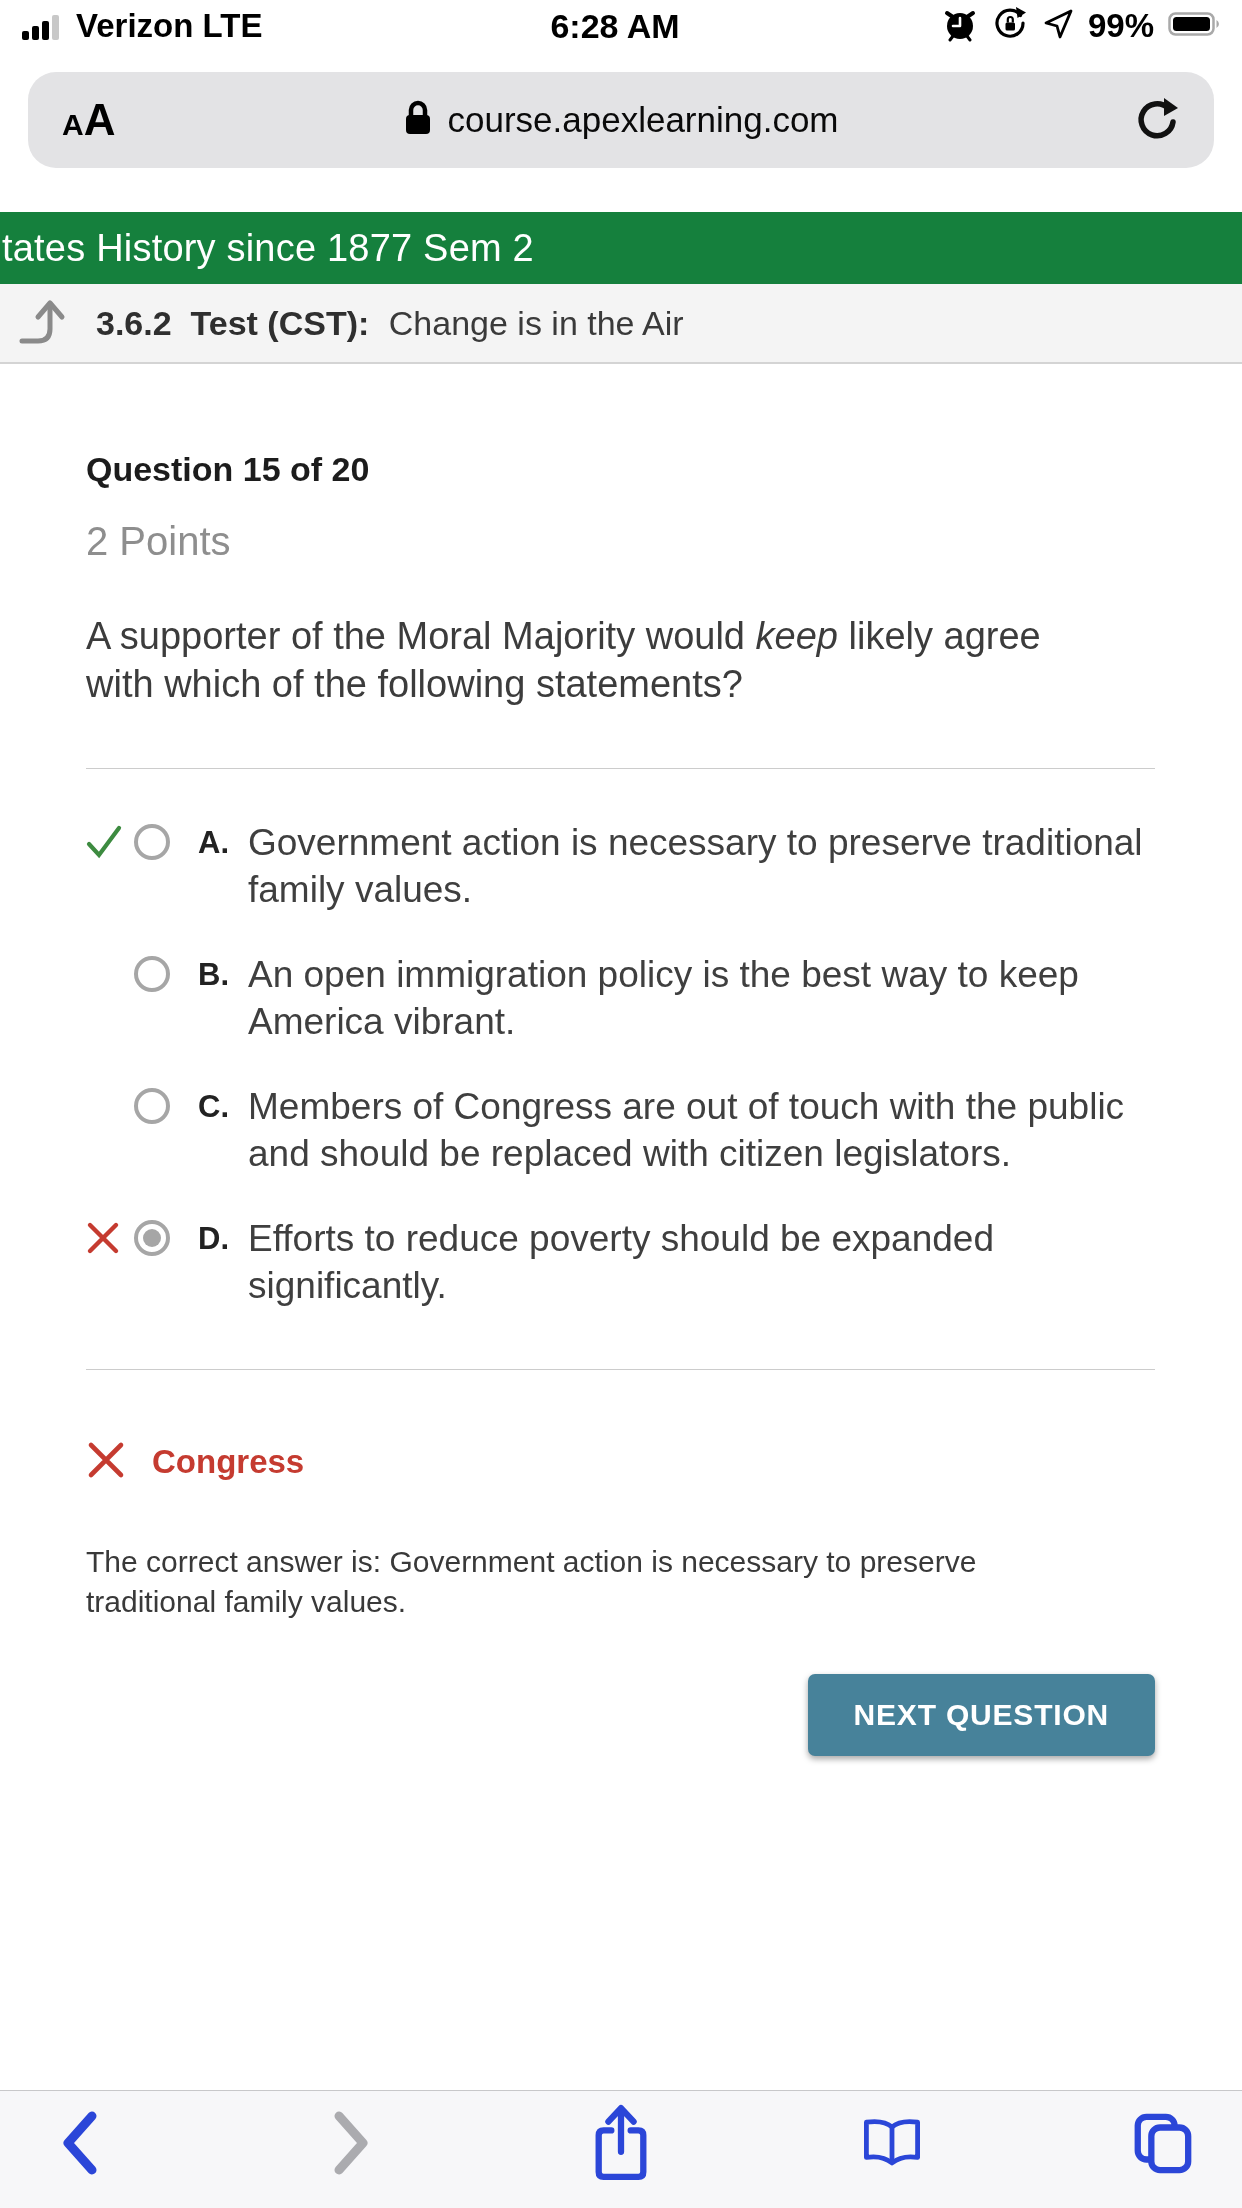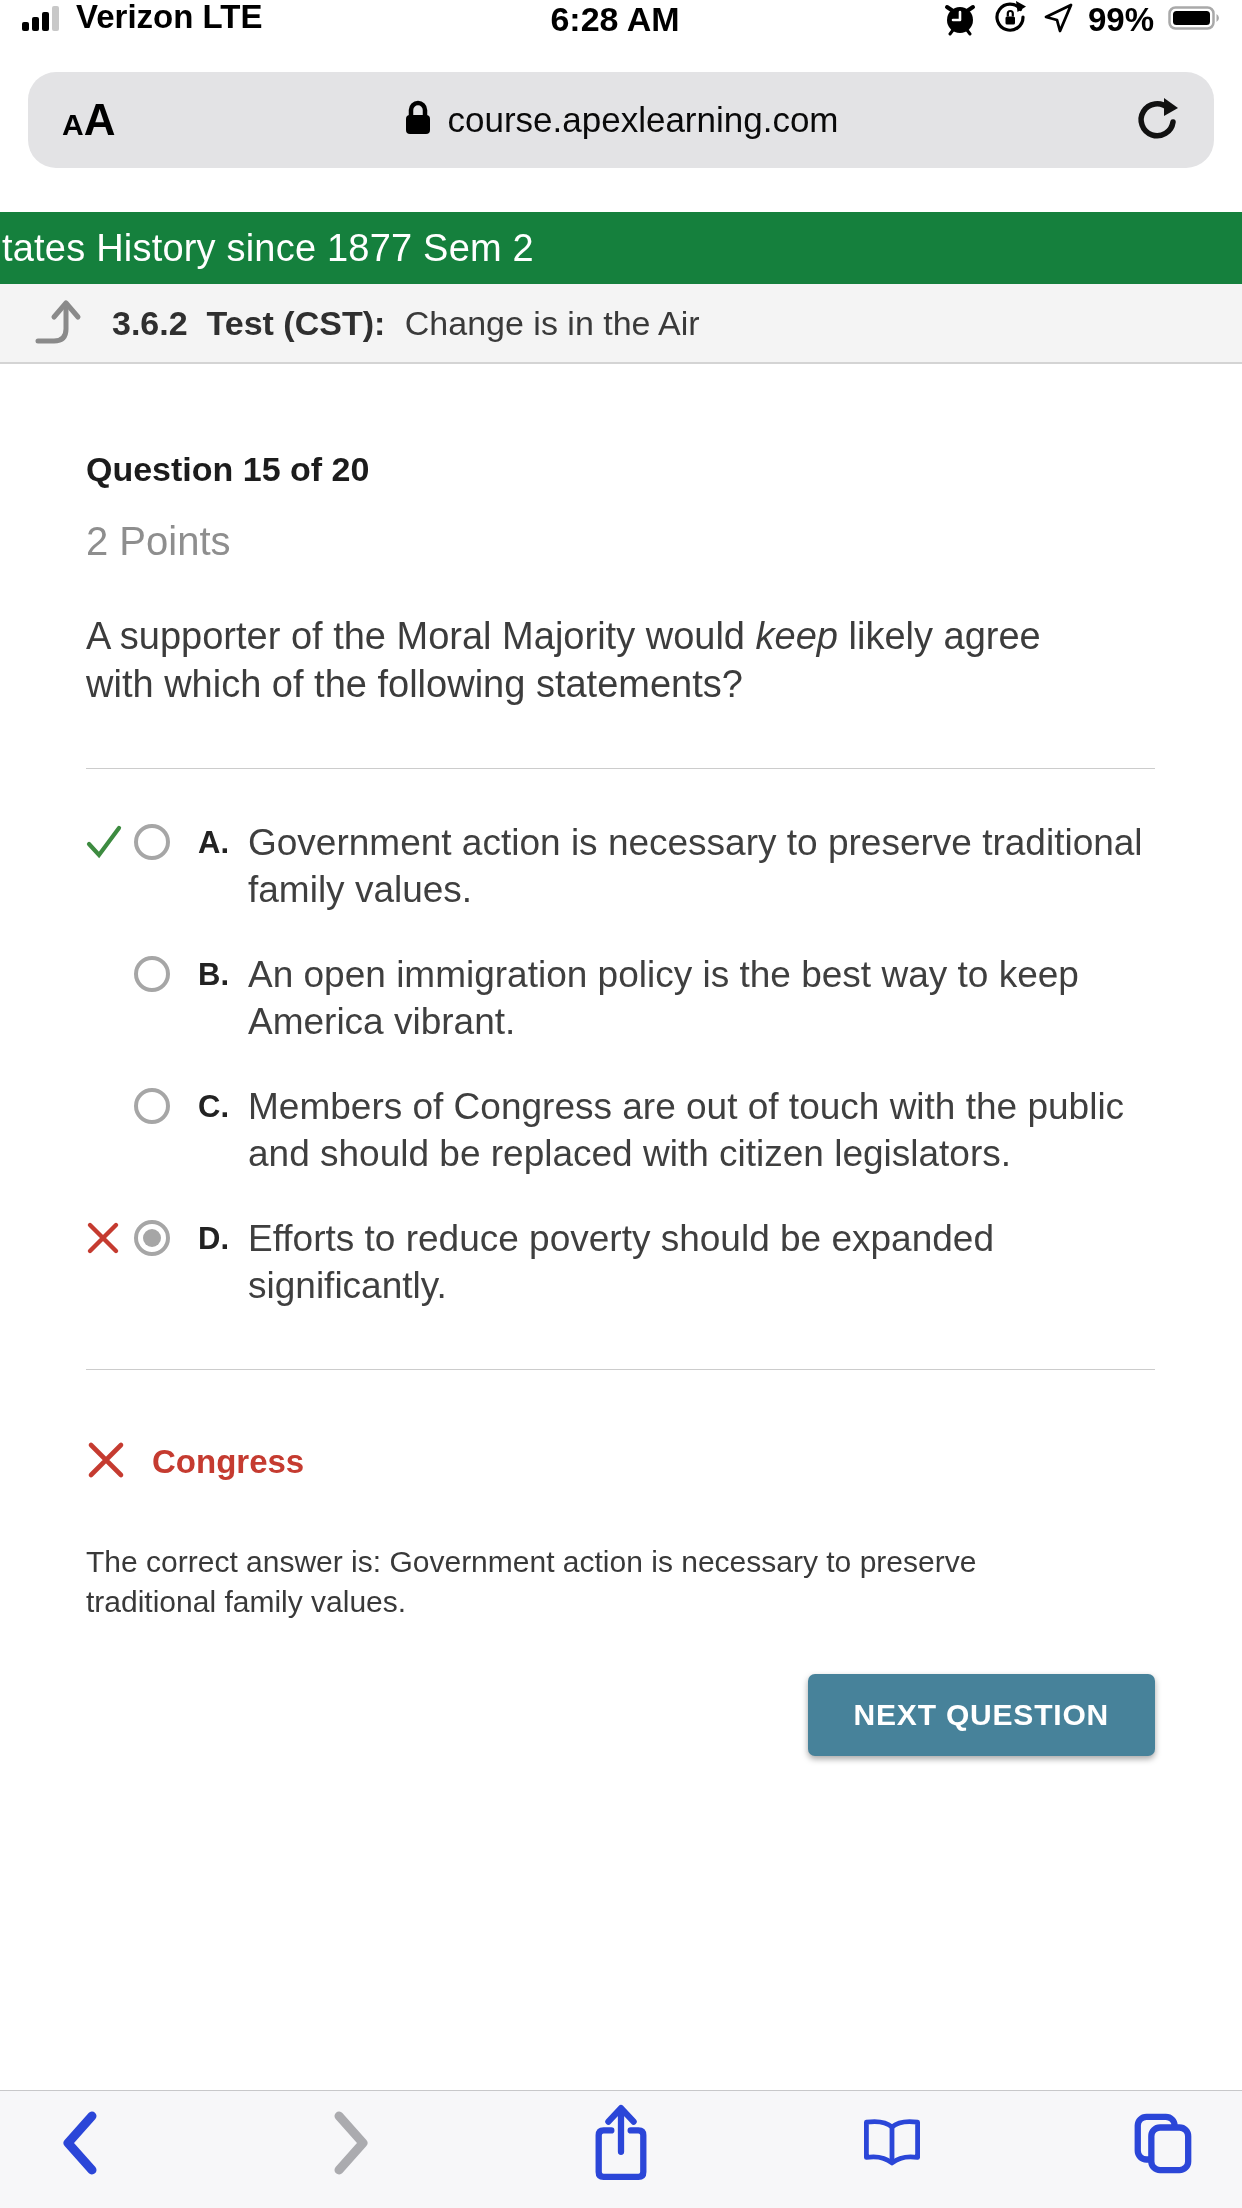--- a/index.html
+++ b/index.html
@@ -4,21 +4,21 @@
 <style>
   * { margin:0; padding:0; box-sizing:border-box; }
   html,body { width:1242px; }
   body {
     font-family:"Liberation Sans","DejaVu Sans",sans-serif;
     background:#fff;
   }
   .screen { width:1242px; height:2208px; position:relative; background:#fff; overflow:hidden; display:flex; flex-direction:column; }
 
   
-  .status-bar { height:52px; display:flex; align-items:flex-start; padding:0 22px; background:#fff; position:relative; }
+  .status-bar { height:52px; display:flex; align-items:center; padding:0 22px; background:#fff; position:relative; }
   .sb-left { display:flex; align-items:flex-end; gap:12px; }
   .carrier { font-size:33px; font-weight:bold; color:#000; line-height:1; padding-bottom:2px; }
   .sb-center { position:absolute; left:0; right:12px; text-align:center; font-size:34px; font-weight:bold; color:#000; pointer-events:none; }
   .sb-right { margin-left:auto; display:flex; align-items:center; gap:14px; }
   .battery-pct { font-size:33px; font-weight:bold; color:#000; }
 
   
   .url-wrap { height:160px; background:#fff; padding:20px 28px 0 28px; }
   .url-pill { height:96px; background:#e3e3e5; border-radius:28px; display:flex; align-items:center; padding:0 34px; position:relative; }
   .reader-btn { font-weight:bold; color:#000; display:flex; align-items:baseline; }
@@ -26,21 +26,21 @@
   .reader-large { font-size:44px; }
   .domain-box { position:absolute; left:0; right:0; display:flex; justify-content:center; align-items:center; gap:14px; pointer-events:none; }
   .domain-text { font-size:35px; color:#0a0a0a; font-weight:500; }
   .refresh-btn { margin-left:auto; display:flex; align-items:center; }
 
   
   .course-header { height:72px; background:#15803d; display:flex; align-items:center; overflow:hidden; }
   .course-header span { color:#fff; font-size:38px; font-weight:500; white-space:nowrap; margin-left:2px; letter-spacing:.2px; }
 
   
-  .lesson-bar { height:80px; background:#f4f4f4; border-bottom:2px solid #d4d4d4; display:flex; align-items:center; padding:0 30px; gap:30px; }
+  .lesson-bar { height:80px; background:#f4f4f4; border-bottom:2px solid #d4d4d4; display:flex; align-items:center; padding:0 14px; gap:30px; }
   .lesson-title { font-size:34px; color:#3a3a3a; }
   .lesson-title b { font-weight:bold; color:#2f2f2f; }
   .lesson-name { margin-left:10px; font-weight:normal; }
 
   
   main { flex:1; background:#fff; padding:0 87px 0 86px; overflow:hidden; }
   .q-counter { margin-top:86px; font-size:34px; font-weight:bold; color:#1c1c1c; }
   .q-points { margin-top:30px; font-size:40px; color:#8e8e8e; }
   .q-text { margin-top:48px; font-size:38px; line-height:48px; color:#3c3c3c; max-width:1030px; }
   .divider { border:none; border-top:1px solid #ccc; margin-top:60px; }

